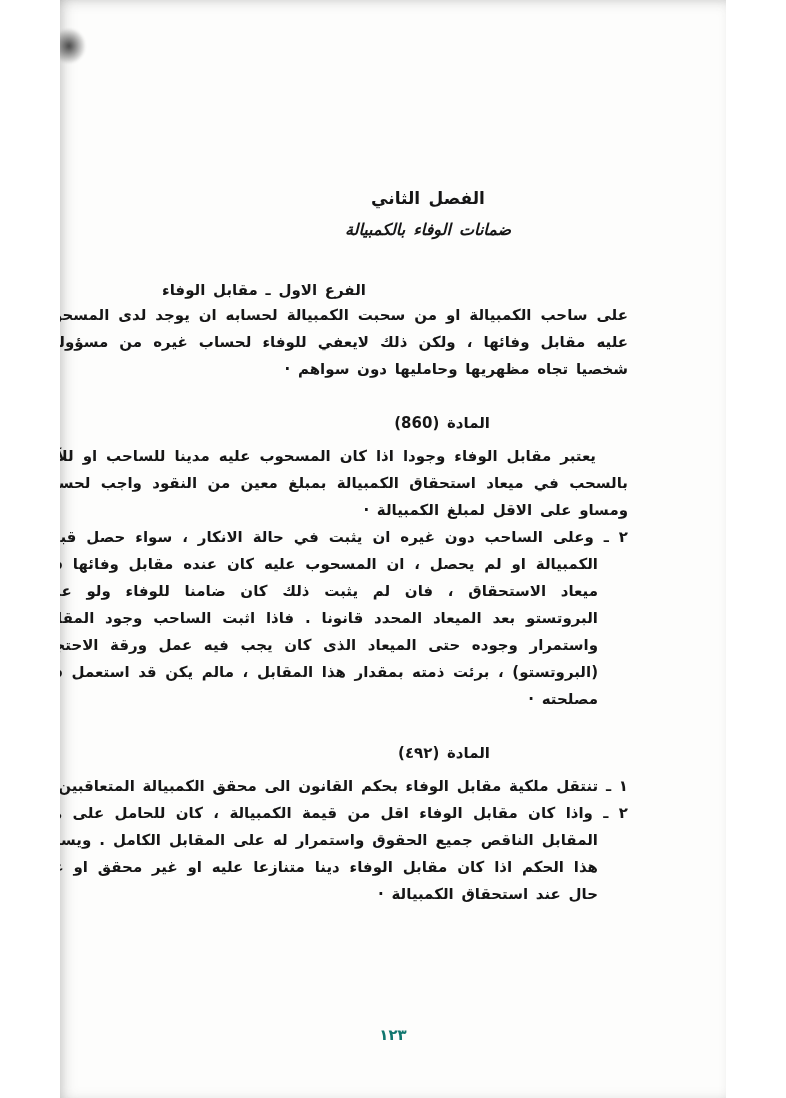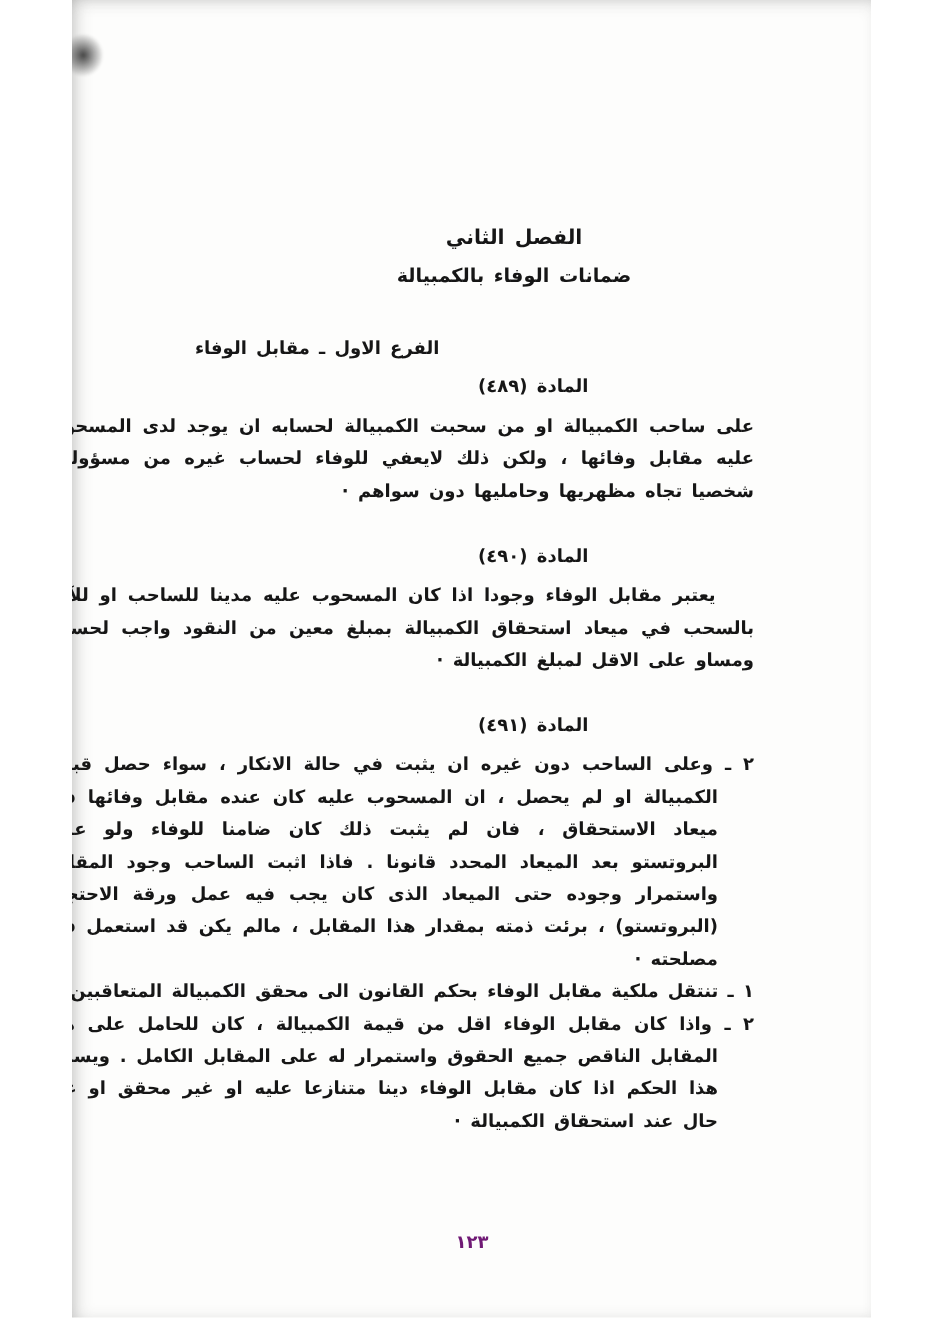--- a/index.html
+++ b/index.html
@@ -46,20 +46,21 @@
     text-align: center;
     transform: translateX(95px);
     line-height: 24px;
   }
   .chapter-subtitle {
     font-size: 16px;
     margin: 8px 0 0;
     text-align: center;
     transform: translateX(95px);
     line-height: 24px;
+    font-style: italic;
   }
   .section-title {
     font-size: 15px;
     margin: 36px 0 0;
     padding-left: 0;
     text-align: center;
     padding-right: 138px;
     line-height: 24px;
   }
   .article-heading {
@@ -87,54 +88,53 @@
     white-space: nowrap;
   }
   .page-number {
     position: absolute;
     top: 1026px;
     left: 0;
     width: 100%;
     text-align: center;
     font-size: 15px;
     font-weight: 700;
-    color: #701a75;
+    color: #0f766e;
     font-family: "DejaVu Sans", sans-serif;
   }
 </style>
 </head>
 <body>
 
 <div class="page">
 
   <div class="scan-smudge"></div>
 
   <div class="content">
 
     <h1 class="chapter-title">الفصل الثاني</h1>
     <h2 class="chapter-subtitle">ضمانات الوفاء بالكمبيالة</h2>
 
     <h3 class="section-title">الفرع الاول ـ مقابل الوفاء</h3>
 
     <section class="article first">
-      <h4 class="article-heading">المادة (٤٨٩)</h4>
       <p>على ساحب الكمبيالة او من سحبت الكمبيالة لحسابه ان يوجد لدى المسحوب عليه مقابل وفائها ، ولكن ذلك لايعفي للوفاء لحساب غيره من مسؤوليته شخصيا تجاه مظهريها وحامليها دون سواهم ·</p>
     </section>
 
     <section class="article">
-      <h4 class="article-heading">المادة (٤٩٠)</h4>
+      <h4 class="article-heading">المادة (860)</h4>
       <p class="indent">يعتبر مقابل الوفاء وجودا اذا كان المسحوب عليه مدينا للساحب او للآمر بالسحب في ميعاد استحقاق الكمبيالة بمبلغ معين من النقود واجب لحساب ومساو على الاقل لمبلغ الكمبيالة ·</p>
     </section>
 
     <section class="article">
-      <h4 class="article-heading">المادة (٤٩١)</h4>
       <p class="item"><span class="num">٢ ـ</span> <span>وعلى الساحب دون غيره ان يثبت في حالة الانكار ، سواء حصل قبول الكمبيالة او لم يحصل ، ان المسحوب عليه كان عنده مقابل وفائها في ميعاد الاستحقاق ، فان لم يثبت ذلك كان ضامنا للوفاء ولو عمل البروتستو بعد الميعاد المحدد قانونا . فاذا اثبت الساحب وجود المقابل واستمرار وجوده حتى الميعاد الذى كان يجب فيه عمل ورقة الاحتجاج (البروتستو) ، برئت ذمته بمقدار هذا المقابل ، مالم يكن قد استعمل في مصلحته ·</span></p>
     </section>
 
     <section class="article">
+      <h4 class="article-heading">المادة (٤٩٢)</h4>
       <p class="item"><span class="num">١ ـ</span> <span>تنتقل ملكية مقابل الوفاء بحكم القانون الى محقق الكمبيالة المتعاقبين ·</span></p>
       <p class="item"><span class="num">٢ ـ</span> <span>واذا كان مقابل الوفاء اقل من قيمة الكمبيالة ، كان للحامل على هذا المقابل الناقص جميع الحقوق واستمرار له على المقابل الكامل . ويسرى هذا الحكم اذا كان مقابل الوفاء دينا متنازعا عليه او غير محقق او غير حال عند استحقاق الكمبيالة ·</span></p>
     </section>
 
   </div>
 
   <div class="page-number">١٢٣</div>
 
 </div>
 

